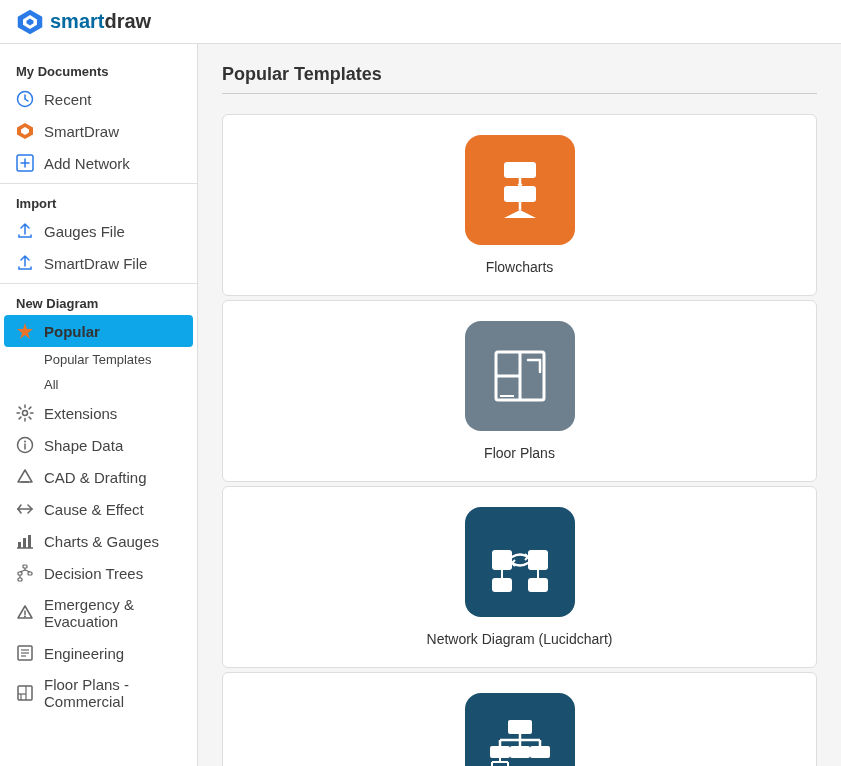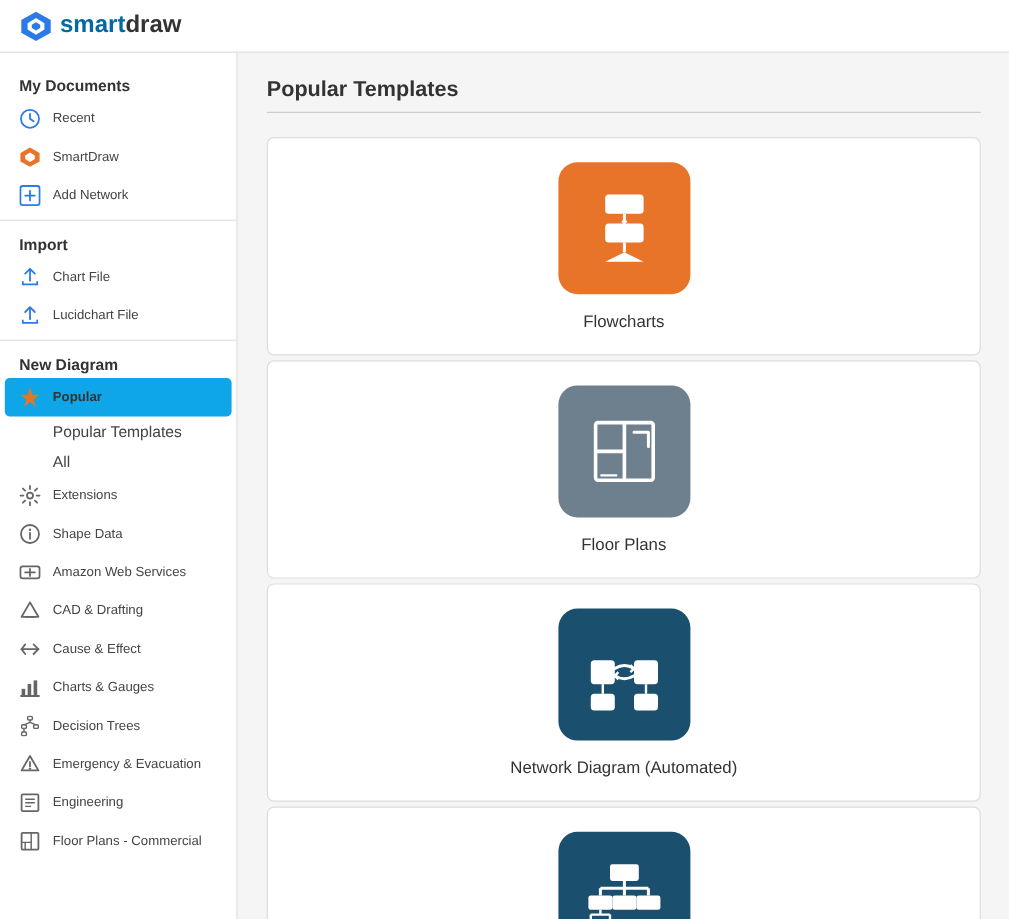--- a/index.html
+++ b/index.html
@@ -47,21 +47,21 @@
       color: #333;
       padding: 8px 16px 4px 16px;
     }
     .sidebar-item {
       display: flex;
       align-items: center;
       gap: 10px;
       padding: 7px 16px;
       cursor: pointer;
       color: #444;
-      font-size: 11px;
+      font-size: 15px;
     }
     .sidebar-item.active {
       background: #0ea5e9;
       color: #333;
       font-weight: bold;
       border-radius: 4px;
       margin: 0 4px;
       padding: 7px 12px;
     }
     .sidebar-item .icon {
@@ -200,33 +200,33 @@
 
     <div class="sidebar-section-title">Import</div>
 
     <div class="sidebar-item">
       <span class="icon">
         <svg width="18" height="18" viewBox="0 0 18 18">
           <path d="M9 2 L9 12 M5 6 L9 2 L13 6" stroke="#2a7ae8" stroke-width="1.5" stroke-linecap="round" stroke-linejoin="round" fill="none"></path>
           <path d="M3 13 L3 15 L15 15 L15 13" stroke="#2a7ae8" stroke-width="1.5" stroke-linecap="round" fill="none"></path>
         </svg>
       </span>
-      <span>Chart File</span>
-    </div>
-
+      <span>Gauges File</span>
+    </div>
 
     <div class="sidebar-item">
       <span class="icon">
         <svg width="18" height="18" viewBox="0 0 18 18">
           <path d="M9 2 L9 12 M5 6 L9 2 L13 6" stroke="#2a7ae8" stroke-width="1.5" stroke-linecap="round" stroke-linejoin="round" fill="none"></path>
           <path d="M3 13 L3 15 L15 15 L15 13" stroke="#2a7ae8" stroke-width="1.5" stroke-linecap="round" fill="none"></path>
         </svg>
       </span>
-      <span>Lucidchart File</span>
-    </div>
+      <span>SmartDraw File</span>
+    </div>
+
 
     <hr class="divider-line">
 
     <div class="sidebar-section-title">New Diagram</div>
 
     <div class="sidebar-item active">
       <span class="icon">
         <svg width="18" height="18" viewBox="0 0 18 18">
           <polygon points="9,1 11,7 17,7 12,11 14,17 9,13 4,17 6,11 1,7 7,7" fill="#e8742a"></polygon>
         </svg>
@@ -255,30 +255,20 @@
       <span class="icon">
         <svg width="18" height="18" viewBox="0 0 18 18" fill="none">
           <circle cx="9" cy="9" r="7.5" stroke="#666" stroke-width="1.5"></circle>
           <line x1="9" y1="8" x2="9" y2="13" stroke="#666" stroke-width="1.5" stroke-linecap="round"></line>
           <circle cx="9" cy="5.5" r="1" fill="#666"></circle>
         </svg>
       </span>
       <span>Shape Data</span>
     </div>
 
-    <div class="sidebar-item">
-      <span class="icon">
-        <svg width="18" height="18" viewBox="0 0 18 18" fill="none">
-          <rect x="1" y="4" width="16" height="10" rx="2" stroke="#666" stroke-width="1.5"></rect>
-          <path d="M5 9 L13 9" stroke="#666" stroke-width="1.5" stroke-linecap="round"></path>
-          <path d="M9 6 L9 12" stroke="#666" stroke-width="1.5" stroke-linecap="round"></path>
-        </svg>
-      </span>
-      <span>Amazon Web Services</span>
-    </div>
 
     <div class="sidebar-item">
       <span class="icon">
         <svg width="18" height="18" viewBox="0 0 18 18" fill="none">
           <polygon points="9,2 16,14 2,14" stroke="#666" stroke-width="1.5" fill="none" stroke-linejoin="round"></polygon>
           <line x1="5" y1="14" x2="13" y2="14" stroke="#666" stroke-width="1.5"></line>
         </svg>
       </span>
       <span>CAD &amp; Drafting</span>
     </div>
@@ -409,21 +399,21 @@
             <path d="M28 31 Q36 26 44 31" stroke="white" stroke-width="2.5" stroke-linecap="round" fill="none"></path>
             <polyline points="41,28 44,31 41,34" stroke="white" stroke-width="2" stroke-linejoin="round" fill="none"></polyline>
 
             <path d="M44 37 Q36 42 28 37" stroke="white" stroke-width="2.5" stroke-linecap="round" fill="none"></path>
             <polyline points="31,34 28,37 31,40" stroke="white" stroke-width="2" stroke-linejoin="round" fill="none"></polyline>
 
             <line x1="18" y1="44" x2="18" y2="52" stroke="white" stroke-width="2"></line>
             <line x1="54" y1="44" x2="54" y2="52" stroke="white" stroke-width="2"></line>
           </svg>
         </div>
-        <span class="template-label">Network Diagram (Automated)</span>
+        <span class="template-label">Network Diagram (Lucidchart)</span>
       </div>
 
       <div class="template-card">
         <div class="template-icon-wrapper dark-teal">
           <svg class="tpl-svg" viewBox="0 0 72 72" fill="none" xmlns="http://www.w3.org/2000/svg">
 
             <rect x="24" y="8" width="24" height="14" rx="2" fill="white"></rect>
             <line x1="36" y1="22" x2="36" y2="28" stroke="white" stroke-width="2.5"></line>
             <line x1="16" y1="28" x2="56" y2="28" stroke="white" stroke-width="2.5"></line>
             <line x1="16" y1="28" x2="16" y2="34" stroke="white" stroke-width="2.5"></line>

